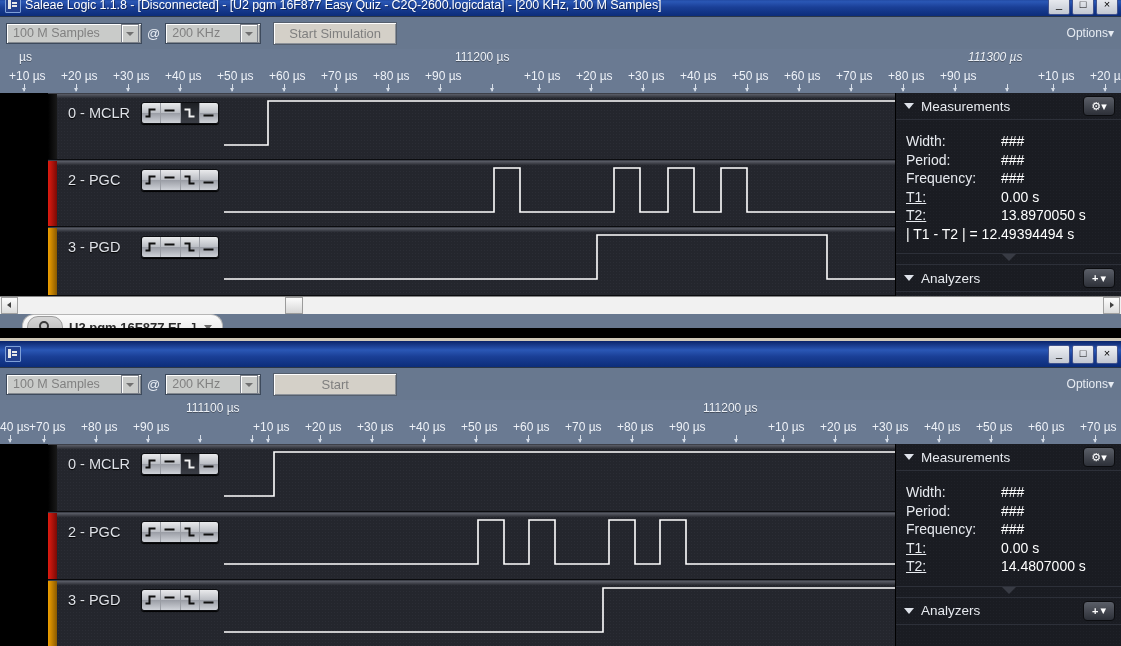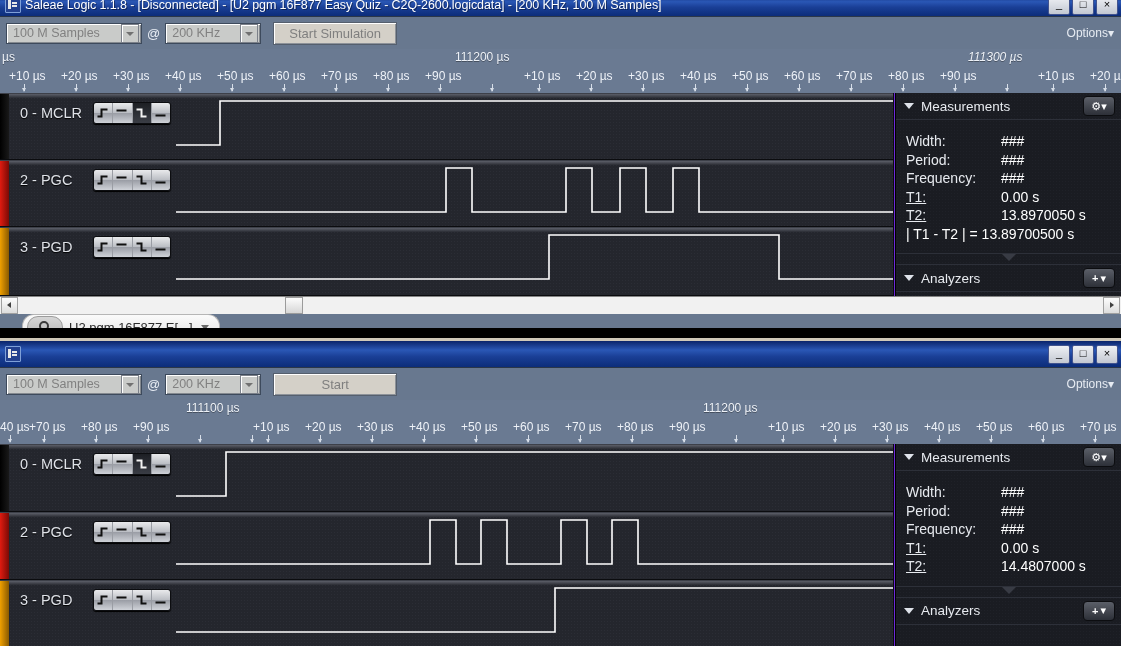--- a/index.html
+++ b/index.html
@@ -44,21 +44,21 @@
   .ruler{position:relative;height:44px;background:#5b6b82;
     background-image:radial-gradient(#6a7a92 1px,transparent 1px);background-size:2px 2px;
     overflow:hidden;color:#eef2f8;font-size:12px;}
   .maj{position:absolute;top:1px;white-space:nowrap;text-shadow:0 1px 0 #00000055;}
   .min{position:absolute;top:20px;white-space:nowrap;}
   .tick{position:absolute;top:35px;width:7px;height:8px;color:#dfe6ef;font-size:10px;line-height:8px;}
   .tick:before{content:"";position:absolute;left:3px;top:0;width:1px;height:7px;background:#d7dee8;}
   .tick:after{content:"";position:absolute;left:1px;top:4px;width:0;height:0;
     border-left:2.5px solid transparent;border-right:2.5px solid transparent;border-top:4px solid #d7dee8;}
   
-  .wrap{position:relative;background:#6d28d9;}
+  .wrap{position:relative;background:#6d28d9;margin-left:48px;}
   .chanarea{position:absolute;left:0;top:0;width:894px;bottom:0;overflow:hidden;}
   .chan{position:relative;height:66px;box-sizing:border-box;
     background:#24262d;
     background-image:radial-gradient(#2b2d35 1px,transparent 1px);background-size:3px 3px;
     border-top:1px solid #3d4049;border-bottom:1px solid #0b0c0f;}
   .chan:after{content:"";position:absolute;left:0;right:0;top:0;height:4px;
     background:linear-gradient(to bottom,#5c5f69,#2a2c33);}
   .cbar{position:absolute;left:0;top:0;width:9px;bottom:0;z-index:3;}
   .clabel{position:absolute;left:20px;top:11px;color:#dfe2e8;font-size:14.5px;z-index:3;
     text-shadow:0 1px 1px #000;}
@@ -102,21 +102,21 @@
   .hs-left:after{content:"";position:absolute;left:5px;top:4px;
     border-top:3px solid transparent;border-bottom:3px solid transparent;border-right:4px solid #404040;}
   .hs-thumb{position:absolute;width:16px;height:15px;background:linear-gradient(to bottom,#fcfcfc,#d6d6d6);
     border:1px solid #9b9b9b;}
   .hs-right{position:absolute;right:1px;width:15px;height:15px;background:linear-gradient(to bottom,#fdfdfd,#dcdcdc);
     border:1px solid #a0a0a0;}
   .hs-right:after{content:"";position:absolute;left:6px;top:4px;
     border-top:3px solid transparent;border-bottom:3px solid transparent;border-left:4px solid #404040;}
   .tabbar{height:25px;background:#5b6b82;
     background-image:radial-gradient(#68788f 1px,transparent 1px);background-size:2px 2px;
-    position:relative;}
+    position:relative;font-weight:bold;}
   .tab{position:absolute;left:22px;top:0;height:25px;display:flex;align-items:center;
     padding:0 10px 0 4px;background:linear-gradient(to bottom,#fbfbfb,#e3e3e3);
     border-top-left-radius:12px;border-top-right-radius:12px;border:1px solid #b6b6b6;border-bottom:none;
     box-sizing:border-box;}
   .magn{width:34px;height:21px;border-radius:11px;background:linear-gradient(to bottom,#d6d6d6,#b4b4b4);
     border:1px solid #9c9c9c;display:flex;align-items:center;justify-content:center;margin-right:6px;}
   .tabtxt{font-size:13px;color:#2c2c2c;white-space:nowrap;}
   .tabarrow{margin-left:8px;width:0;height:0;border-left:4px solid transparent;
     border-right:4px solid transparent;border-top:5px solid #6a6a6a;}
   .thinline{height:3px;background:#cfc8b8;}
@@ -144,21 +144,21 @@
     <span class="at">@</span>
     <div class="combo c-rate">
       <span class="txt">200 KHz</span>
       <span class="arrow"></span>
     </div>
     <div class="startbtn">Start Simulation</div>
     <div class="options"><span>Options</span>▾</div>
   </div>
 
   <div class="ruler" id="ruler-top">
-    <div class="maj" style="left:2px">µs</div>
+    <div class="maj" style="left:19px">µs</div>
   <div class="maj" style="left: 455px;">111200 µs</div>
       <div class="maj" style="left: 968px; font-style: italic;">111300 µs</div>
       <div class="min" style="left: 9px;">+10 µs</div>
       <div class="min" style="left: 61px;">+20 µs</div>
       <div class="min" style="left: 113px;">+30 µs</div>
       <div class="min" style="left: 165px;">+40 µs</div>
       <div class="min" style="left: 217px;">+50 µs</div>
       <div class="min" style="left: 269px;">+60 µs</div>
       <div class="min" style="left: 321px;">+70 µs</div>
       <div class="min" style="left: 373px;">+80 µs</div>
@@ -318,21 +318,21 @@
             <span class="mv">###</span>
           </div>
         <div class="mrow">
             <span class="mk u">T1:</span>
             <span class="mv">0.00 s</span>
           </div>
         <div class="mrow">
             <span class="mk u">T2:</span>
             <span class="mv">13.8970050 s</span>
           </div>
-        <div class="mfull">| T1 - T2 | = 13.89700500 s</div>
+        <div class="mfull">| T1 - T2 | = 12.49394494 s</div>
       </div>
       <div class="hr"></div>
       <div class="notch"></div>
       <div class="sect" style="border-top:1px solid #2d3039;">
         <span class="tri"></span>
         <span class="nm">Analyzers</span>
         <span class="gear"><b>+</b>▾</span>
       </div>
     </div>
   </div>

